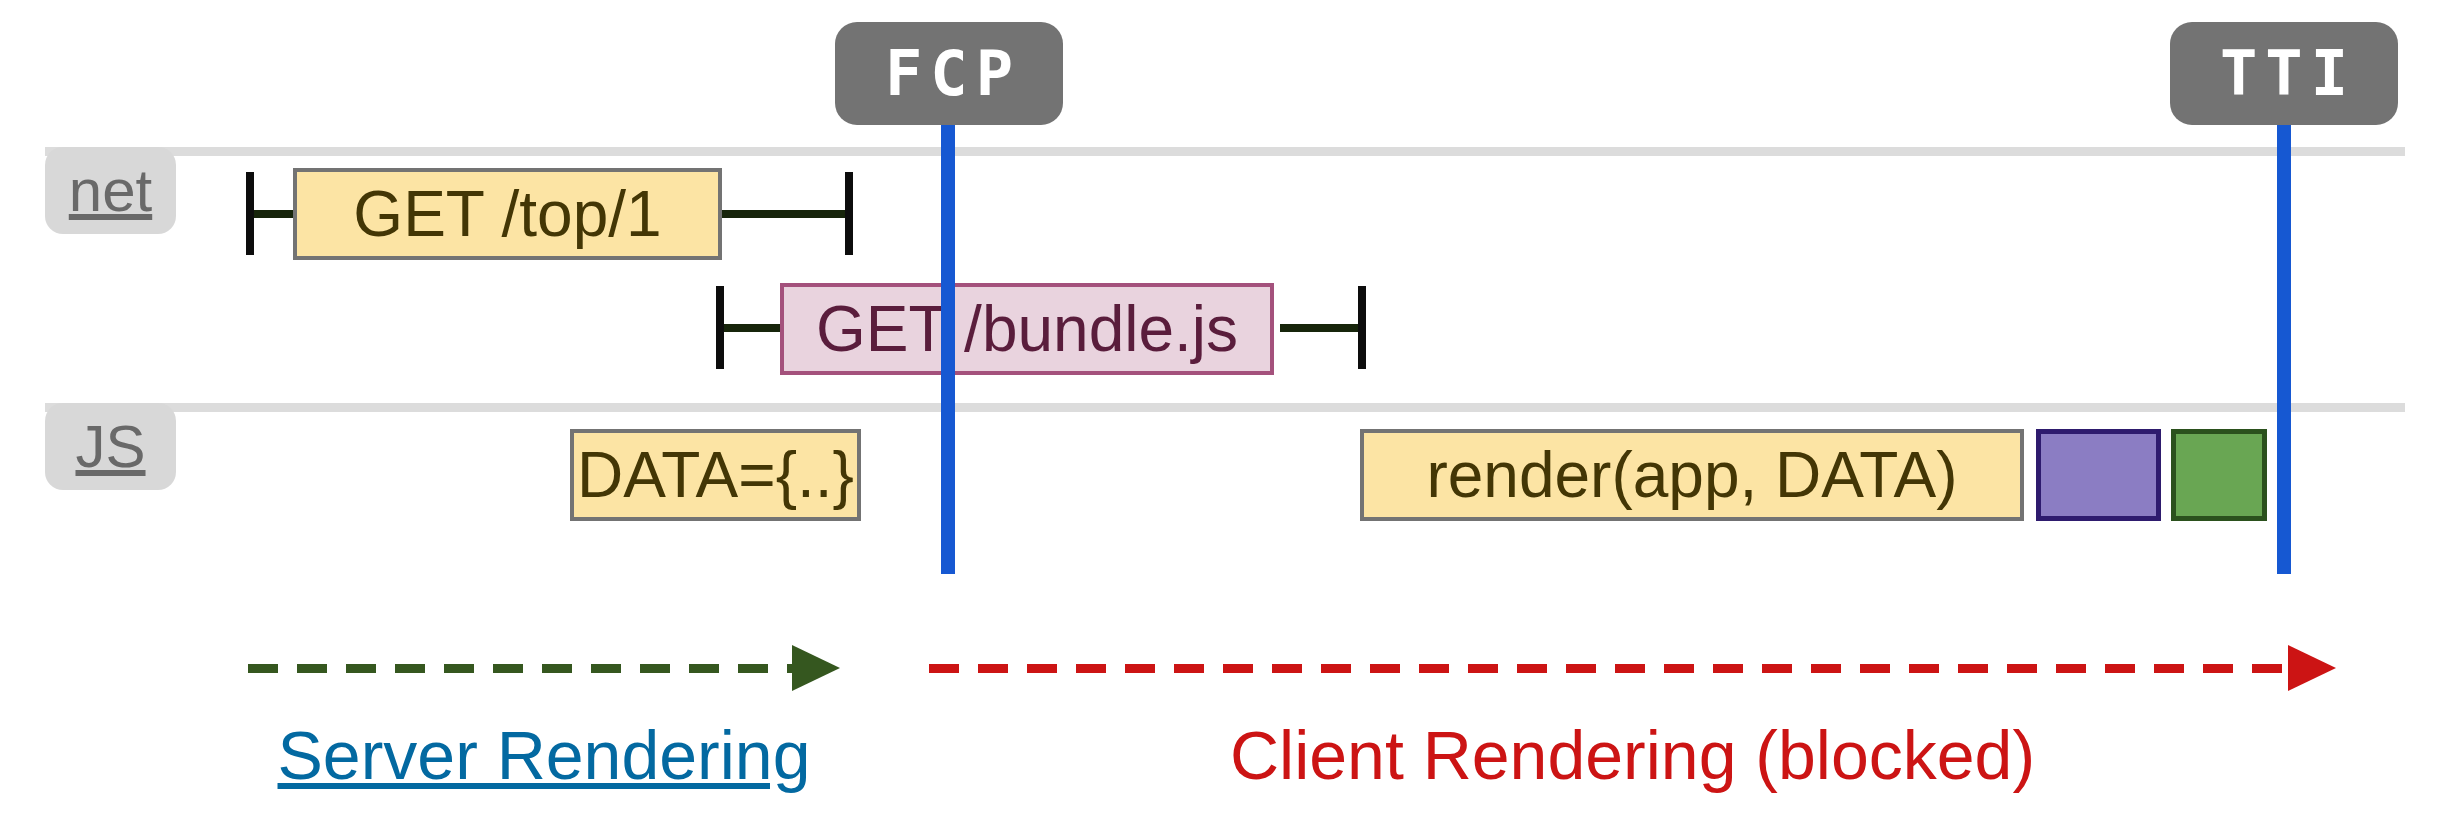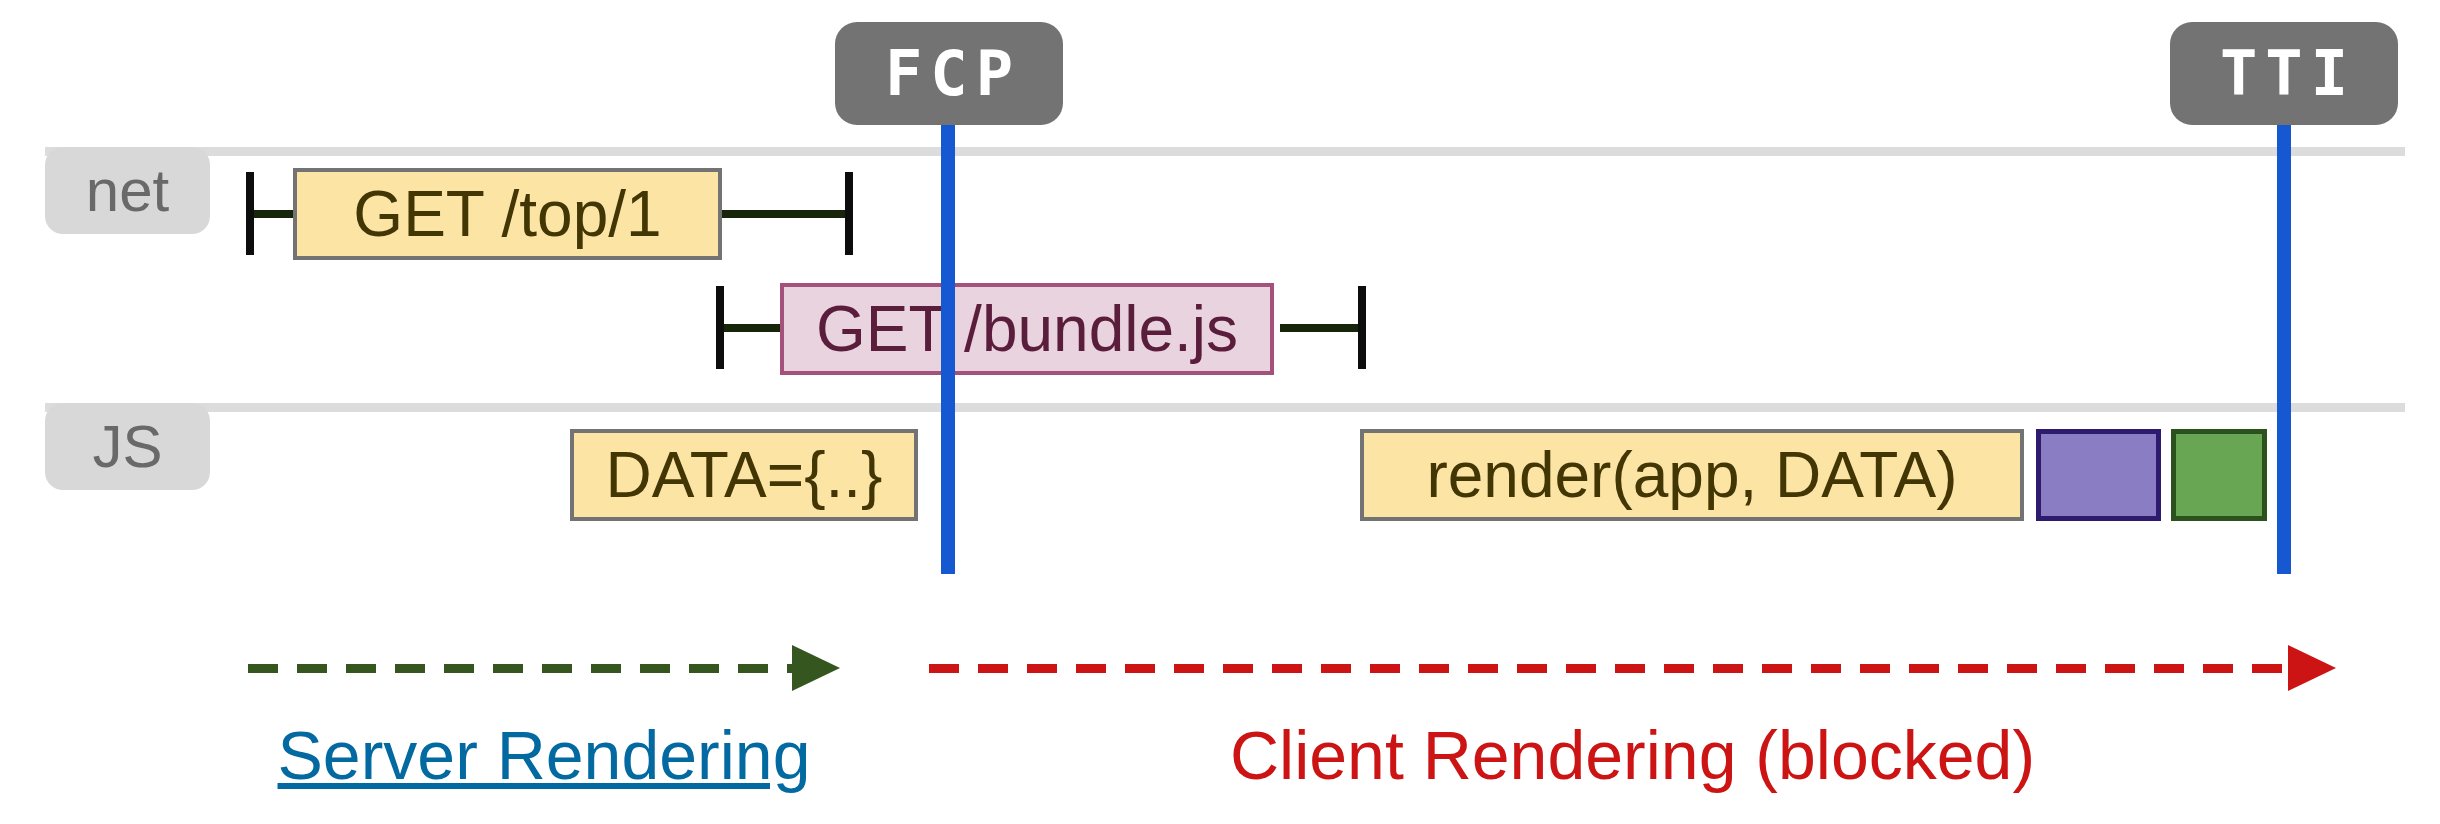--- a/index.html
+++ b/index.html
@@ -6,23 +6,23 @@
   .stage{
     position:relative;width:2440px;height:824px;background:#ffffff;overflow:hidden;
     font-family:"Liberation Sans",sans-serif;
   }
   
   .lane-line{position:absolute;left:45px;width:2360px;height:9px;background:#dcdcdc;}
   .lane-line.net{top:147px;}
   .lane-line.js{top:403px;}
   
   .lane-badge{
-    position:absolute;left:45px;width:165px;height:87px;background:#d8d8d8;
+    position:absolute;left:45px;width:131px;height:87px;background:#d8d8d8;
     border-radius:18px;color:#696969;font-size:60px;
-    display:flex;align-items:center;justify-content:center;
+    display:flex;align-items:center;justify-content:center;text-decoration:underline;
   }
   .lane-badge.net{top:147px;}
   .lane-badge.js{top:403px;}
   
   .tick{position:absolute;width:8px;height:83px;background:#0d0d0d;}
   .wline{position:absolute;height:8px;background:#17250b;}
   .tick.t1a{left:246px;top:172px;}
   .tick.t1b{left:845px;top:172px;}
   .wline.w1a{left:254px;top:210px;width:39px;}
   .wline.w1b{left:722px;top:210px;width:123px;}
@@ -32,21 +32,21 @@
   .wline.w2b{left:1280px;top:324px;width:78px;}
   
   .box{
     position:absolute;height:92px;box-sizing:border-box;
     display:flex;align-items:center;justify-content:center;font-size:64px;white-space:nowrap;
   }
   .box.yellow{background:#fce4a4;border:4px solid #737373;color:#433605;}
   .box.pink{background:#e9d3de;border:4px solid #a4517c;color:#5a1d3c;}
   .box.get-top{left:293px;top:168px;width:429px;}
   .box.get-bundle{left:780px;top:283px;width:494px;}
-  .box.data-parse{left:570px;top:429px;width:348px;}
+  .box.data-parse{left:570px;top:429px;width:291px;}
   .box.render-call{left:1360px;top:429px;width:664px;}
   .block{position:absolute;top:429px;height:92px;box-sizing:border-box;}
   .block.purple{left:2036px;width:125px;background:#8b7dc3;border:5px solid #2e1b6e;}
   .block.green{left:2171px;width:96px;background:#69a653;border:5px solid #2b511d;}
   
   .stem{position:absolute;top:125px;width:14px;height:449px;background:#1658d2;}
   .stem.fcp{left:941px;}
   .stem.tti{left:2277px;}
   .marker-badge{
     position:absolute;top:22px;width:228px;height:103px;background:#737373;border-radius:22px;

